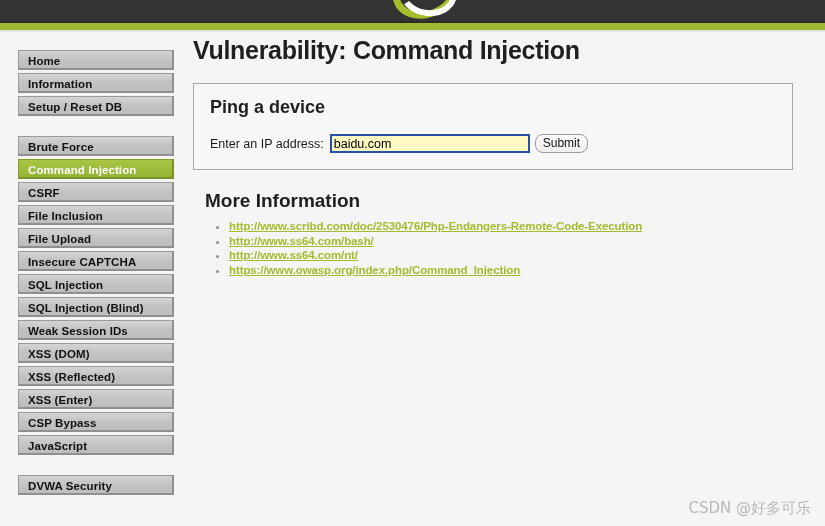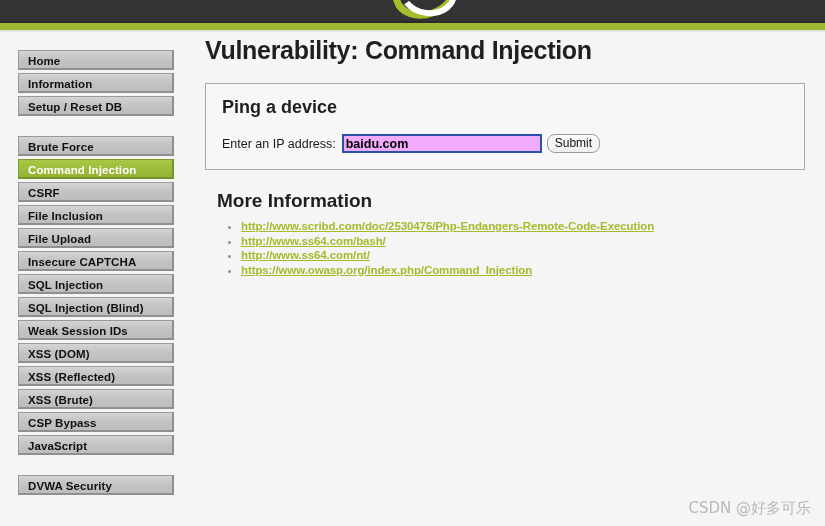--- a/index.html
+++ b/index.html
@@ -114,21 +114,21 @@
     background: linear-gradient(to bottom, #a9c544 0%, #9cbb3a 60%, #94b334 100%);
     border-color: #7f9c2b;
     border-right-color: #76922a;
     border-bottom-color: #76922a;
     color: #ffffff;
   }
 
   
   .main {
     position: absolute;
-    left: 205px;
+    left: 193px;
     top: 4px;
     width: 600px;
   }
   .page-title {
     font-size: 25px;
     font-weight: bold;
     color: #1f1f1f;
     margin: 0 0 18px 0;
     letter-spacing: -0.3px;
   }
@@ -153,28 +153,27 @@
     font-size: 12.5px;
     color: #1a1a1a;
     margin-right: 6px;
     white-space: nowrap;
   }
   .ip-input {
     width: 200px;
     height: 19px;
     box-sizing: border-box;
     border: 2px solid #2b50a8;
-    background: #f0abfc;
+    background: #fef9c3;
     font-family: "Liberation Sans", sans-serif;
     font-size: 12.5px;
     color: #000000;
     padding: 0 2px;
     outline: none;
     border-radius: 0;
-    font-weight: bold;
   }
   .submit-btn {
     margin-left: 5px;
     height: 19px;
     padding: 0 7px;
     font-family: "Liberation Sans", sans-serif;
     font-size: 12px;
     color: #111111;
     background: linear-gradient(to bottom, #fbfbfb 0%, #efefef 100%);
     border: 1px solid #9b9b9b;
@@ -249,21 +248,21 @@
       <a class="nav-item active">Command Injection</a>
       <a class="nav-item">CSRF</a>
       <a class="nav-item">File Inclusion</a>
       <a class="nav-item">File Upload</a>
       <a class="nav-item">Insecure CAPTCHA</a>
       <a class="nav-item">SQL Injection</a>
       <a class="nav-item">SQL Injection (Blind)</a>
       <a class="nav-item">Weak Session IDs</a>
       <a class="nav-item">XSS (DOM)</a>
       <a class="nav-item">XSS (Reflected)</a>
-      <a class="nav-item">XSS (Brute)</a>
+      <a class="nav-item">XSS (Enter)</a>
       <a class="nav-item">CSP Bypass</a>
       <a class="nav-item">JavaScript</a>
     </div>
 
     <div class="nav-group">
       <a class="nav-item">DVWA Security</a>
     </div>
 
   </nav>
 

